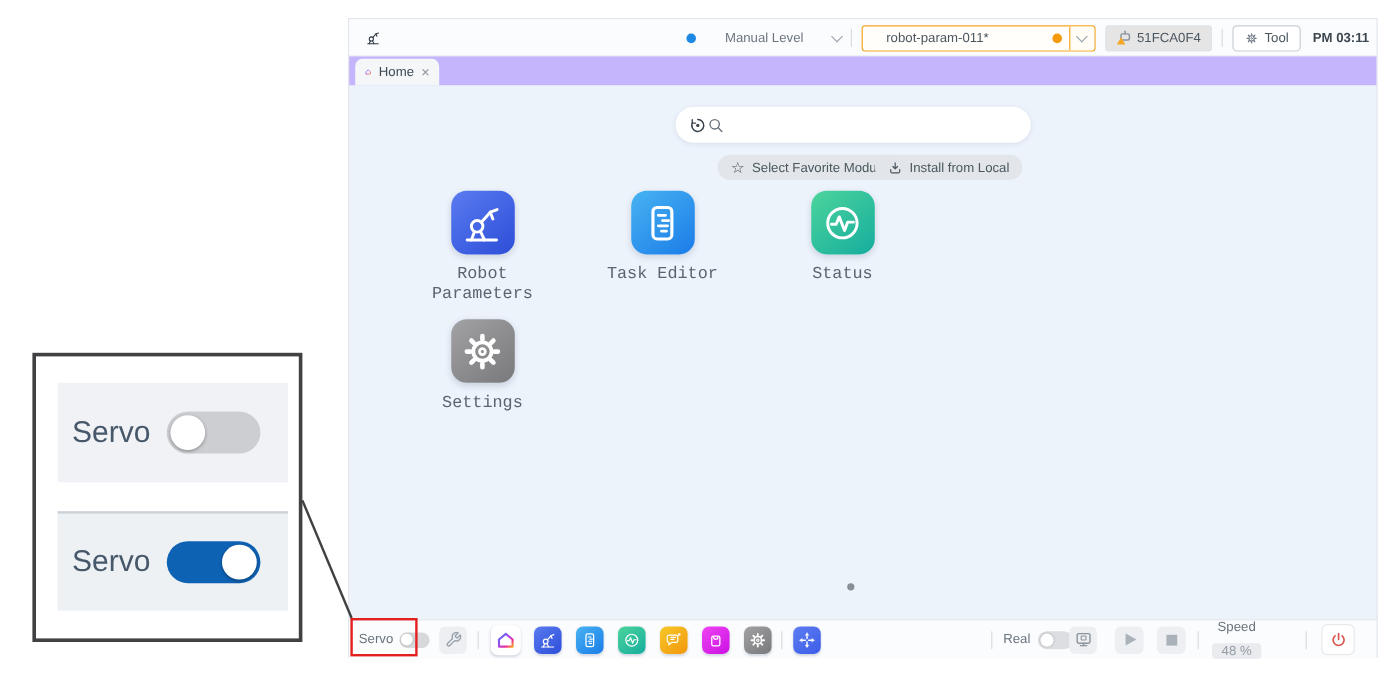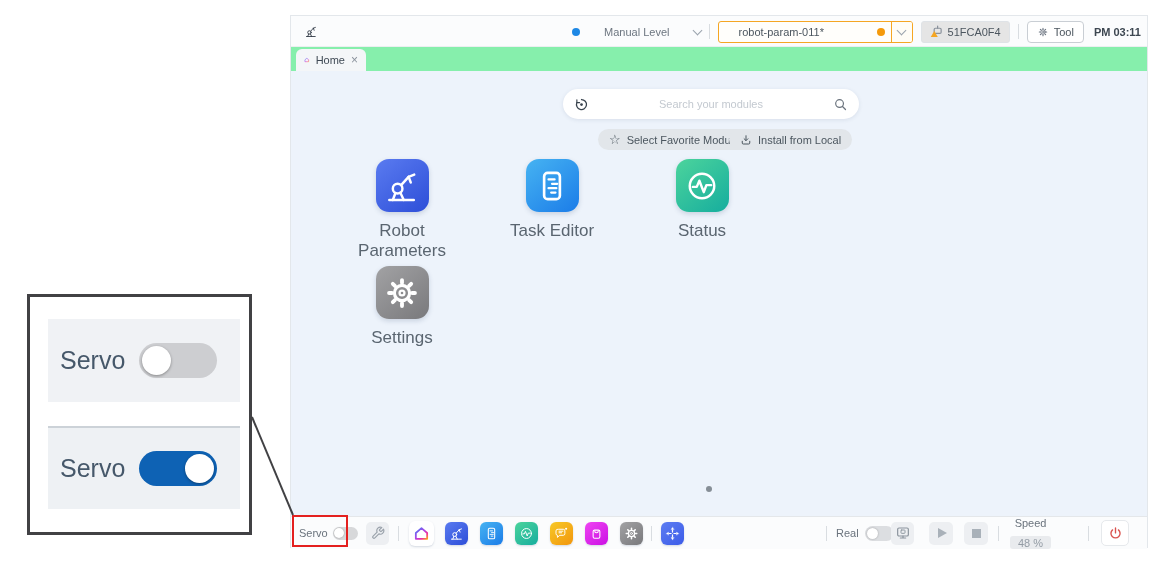--- a/index.html
+++ b/index.html
@@ -23,21 +23,21 @@
   .param-text{font-size:11px;color:#4c565f;padding:0 20px;width:118px;white-space:nowrap;}
   .param-dot{background:#f59a0b;margin-right:6px;}
   .param-caret{width:20px;height:20px;border-left:1.5px solid #f5a623;display:flex;align-items:center;justify-content:center;background:#fffdf6;}
   .id-box{display:flex;align-items:center;gap:5px;height:20px;padding:0 8px;border:1px solid #dfe3e7;border-radius:3px;background:#e5e5e5;cursor:pointer;}
   .id-text{font-size:11px;color:#4c565f;}
   .tool-btn{display:flex;align-items:center;gap:5px;height:20px;padding:0 9px;border:1px solid #c9ced4;border-radius:4px;background:#fff;cursor:pointer;}
   .time{font-size:11px;font-weight:bold;color:#3d4751;margin-left:2px;}
   .logo{position:absolute;left:12px;top:8px;width:16px;height:15px;color:#2e3744;}
 
   
-  .tabstrip{position:absolute;left:0;top:31px;width:100%;height:24px;background:#86efac;}
+  .tabstrip{position:absolute;left:0;top:31px;width:100%;height:24px;background:#c4b5fd;}
   .tab{position:absolute;left:5px;top:2px;width:70px;height:22px;background:#f4f6f8;border-radius:6px 6px 0 0;
        display:flex;align-items:center;gap:6px;padding:0 8px;box-sizing:border-box;cursor:pointer;}
   .tab-label{font-size:11px;color:#3f4954;}
   .tab-close{font-size:12px;color:#8a929c;margin-left:auto;cursor:pointer;line-height:1;}
   .tab-home-ic{width:12px;height:12px;}
 
   
   .searchbar{position:absolute;left:272px;top:73px;width:296px;height:30px;background:#fff;border-radius:15px;
              box-shadow:0 1px 4px rgba(30,50,90,.10);display:flex;align-items:center;padding:0 11px;box-sizing:border-box;}
   .search-input{flex:1;border:none;outline:none;background:transparent;font-size:11px;color:#49525c;text-align:center;font-family:inherit;}
@@ -49,21 +49,21 @@
         padding:0 11px;box-sizing:border-box;cursor:pointer;}
   .pill-label{font-size:11px;color:#4b565f;white-space:nowrap;}
   .star-ic{font-size:13px;color:#4b565f;line-height:1;margin-top:-1px;}
   .dl-ic{width:12px;height:12px;color:#4b565f;}
 
   
   .mod{position:absolute;width:120px;text-align:center;}
   .tile{width:53px;height:53px;border-radius:13px;margin:0 auto;display:flex;align-items:center;justify-content:center;
         box-shadow:0 2px 5px rgba(40,60,100,.18);cursor:pointer;}
   .tile svg{width:42px;height:42px;color:#fff;}
-  .mod-label{margin-top:9px;font-size:17px;color:#5a6570;}
+  .mod-label{margin-top:9px;font-size:14px;color:#5a6570;font-family:Liberation Mono, monospace;}
   .c-robot{background:linear-gradient(140deg,#5a7bf0,#2d4ed8);}
   .c-doc{background:linear-gradient(140deg,#46b3f2,#1b7ce8);}
   .c-status{background:linear-gradient(140deg,#4cd49c,#16ad9e);}
   .c-logs{background:linear-gradient(140deg,#f7c927,#f2960d);}
   .c-store{background:linear-gradient(140deg,#ef45f2,#cb10e4);}
   .c-gear{background:linear-gradient(140deg,#a2a2a4,#79797c);}
   .c-jog{background:linear-gradient(140deg,#5d7df2,#3c5ce8);}
   .page-dot{position:absolute;left:415px;top:470px;width:6px;height:6px;border-radius:50%;background:#868e96;}
 
   
@@ -252,21 +252,20 @@
           </svg>
         <span class="tab-label">Home</span>
         <span class="tab-close">×</span>
       </div>
     </div>
 
     <div class="searchbar">
       <svg class="hist-ic" viewBox="0 0 24 24">
           <use href="#g-history"></use>
         </svg>
-      <input class="search-input" type="text" placeholder="Search your modules" style="">
       <svg class="mag-ic" viewBox="0 0 24 24">
           <use href="#g-mag"></use>
         </svg>
     </div>
 
     <div class="pill" style="left:307px;top:113px;">
       <span class="star-ic">☆</span>
       <span class="pill-label">Select Favorite Module</span>
     </div>
     <div class="pill" style="left:438px;top:113px;">

